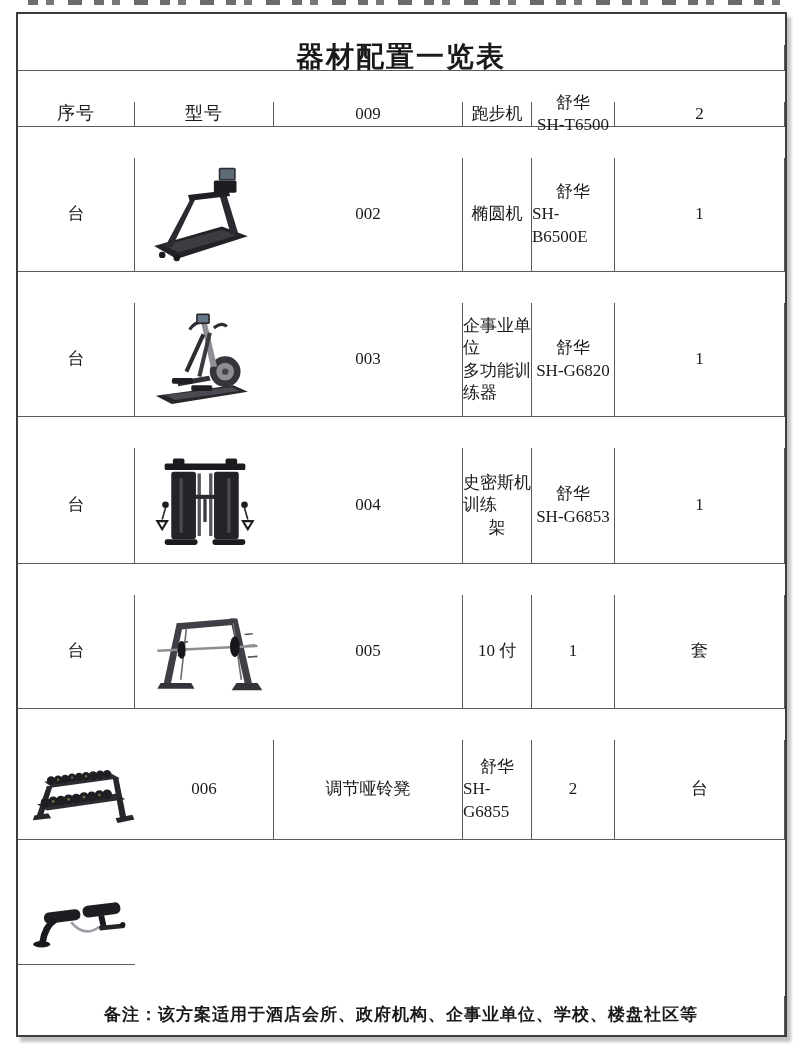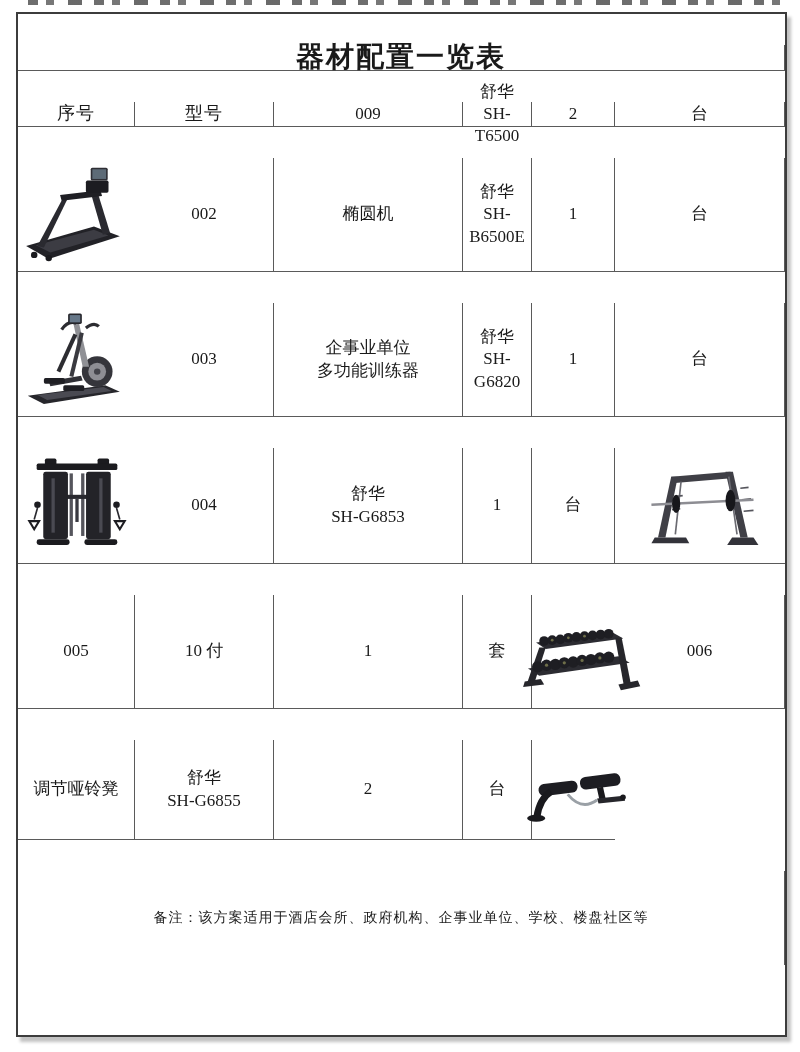--- a/index.html
+++ b/index.html
@@ -23,44 +23,47 @@
     display:grid;
     grid-template-columns:117px 139px 189px 69px 83px 1fr;
     grid-template-rows:57px 56px 145px 145px 147px 145px 131px 125px 70px;
     border:2px solid #3c3c3c;
     background:#ffffff;
     box-shadow:4px 5px 3px #c2c2c2;
   }
   .c {
     border-right:1px solid #5a5a5a; border-bottom:1px solid #5a5a5a;
     display:flex; flex-direction:column; align-items:center; justify-content:center;
-    text-align:center; font-size:17px; line-height:1.3;margin-top:31px;
+    text-align:left; font-size:17px; line-height:1.3;margin-top:31px;
   }
   .c.last { border-right:none; }
   .span { grid-column:1 / -1; }
   .title { font-size:28px; font-weight:bold; letter-spacing:2px; }
   .head { font-weight:normal; font-size:18px; letter-spacing:1px; }
   .stack { }
-  .note { flex-direction:row; border-bottom:none; font-weight:normal; font-size:14px; letter-spacing:1px; }
+  .note { flex-direction:row; border-bottom:none; font-weight:bold; font-size:17px; letter-spacing:1px; }
   .imgbox { padding:4px; }
   svg { display:block; }
 </style>
 </head>
 <body>
 
 <div class="crop-strip"></div>
 
 <div class="table">
 
   <div class="c span title">器材配置一览表</div>
 
   <div class="c head">序号</div>
   <div class="c head">型号</div>
 
   <div class="c">009</div>
+  <div class="c">
+    <div>跑步机</div>
+  </div>
   <div class="c stack">
     <div>舒华</div>
     <div>SH-T6500</div>
   </div>
   <div class="c">2</div>
   <div class="c">台</div>
   <div class="c last imgbox">
     <svg width="150" height="130" viewBox="0 0 150 130">
       <polygon points="12,104 96,80 128,92 40,120" fill="#222227"></polygon>
       <polygon points="24,103 96,84 114,91 42,112" fill="#3c3c43"></polygon>
@@ -135,20 +138,24 @@
       <circle cx="123" cy="64" r="4" fill="#1d1d22"></circle>
       <line x1="123" y1="68" x2="127" y2="82" stroke="#2a2a30" stroke-width="2"></line>
       <path d="M121,84 h12 l-6,10 z" fill="none" stroke="#1d1d22" stroke-width="2.5"></path>
       <rect x="26" y="106" width="40" height="7" rx="3" fill="#1b1b1f"></rect>
       <rect x="84" y="106" width="40" height="7" rx="3" fill="#1b1b1f"></rect>
     </svg>
   </div>
 
   <div class="c">004</div>
   <div class="c stack">
+    <div>史密斯机训练</div>
+    <div>架</div>
+  </div>
+  <div class="c stack">
     <div>舒华</div>
     <div>SH-G6853</div>
   </div>
   <div class="c">1</div>
   <div class="c">台</div>
   <div class="c last imgbox">
     <svg width="150" height="130" viewBox="0 0 150 130">
       <polygon points="40,30 112,24 113,32 41,38" fill="#3f3f46"></polygon>
       <polygon points="40,30 48,30 33,104 24,104" fill="#3f3f46"></polygon>
       <polygon points="106,24 115,24 133,104 124,104" fill="#3f3f46"></polygon>

